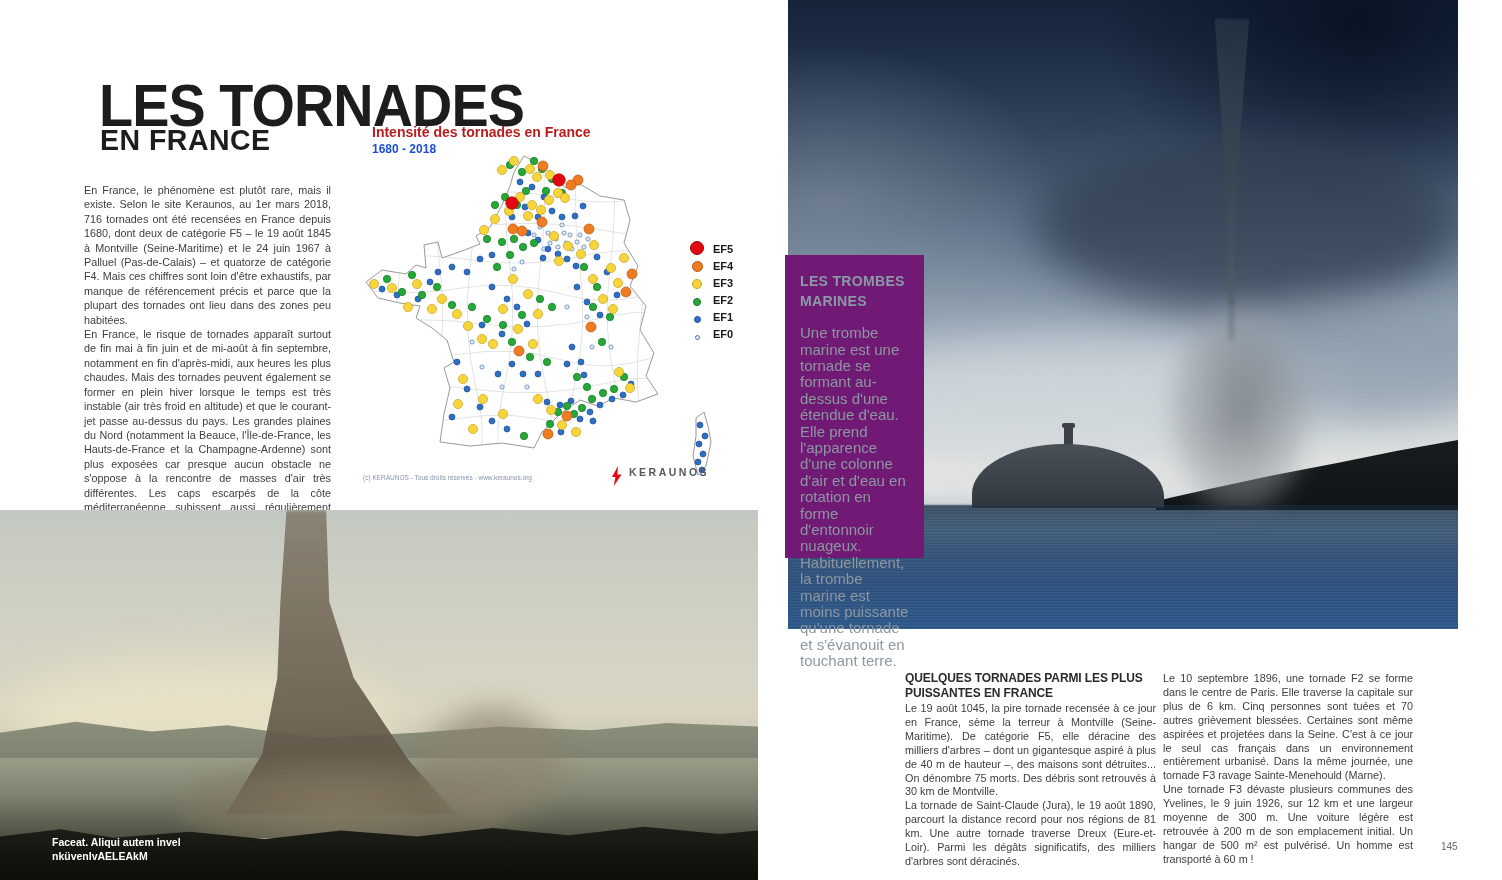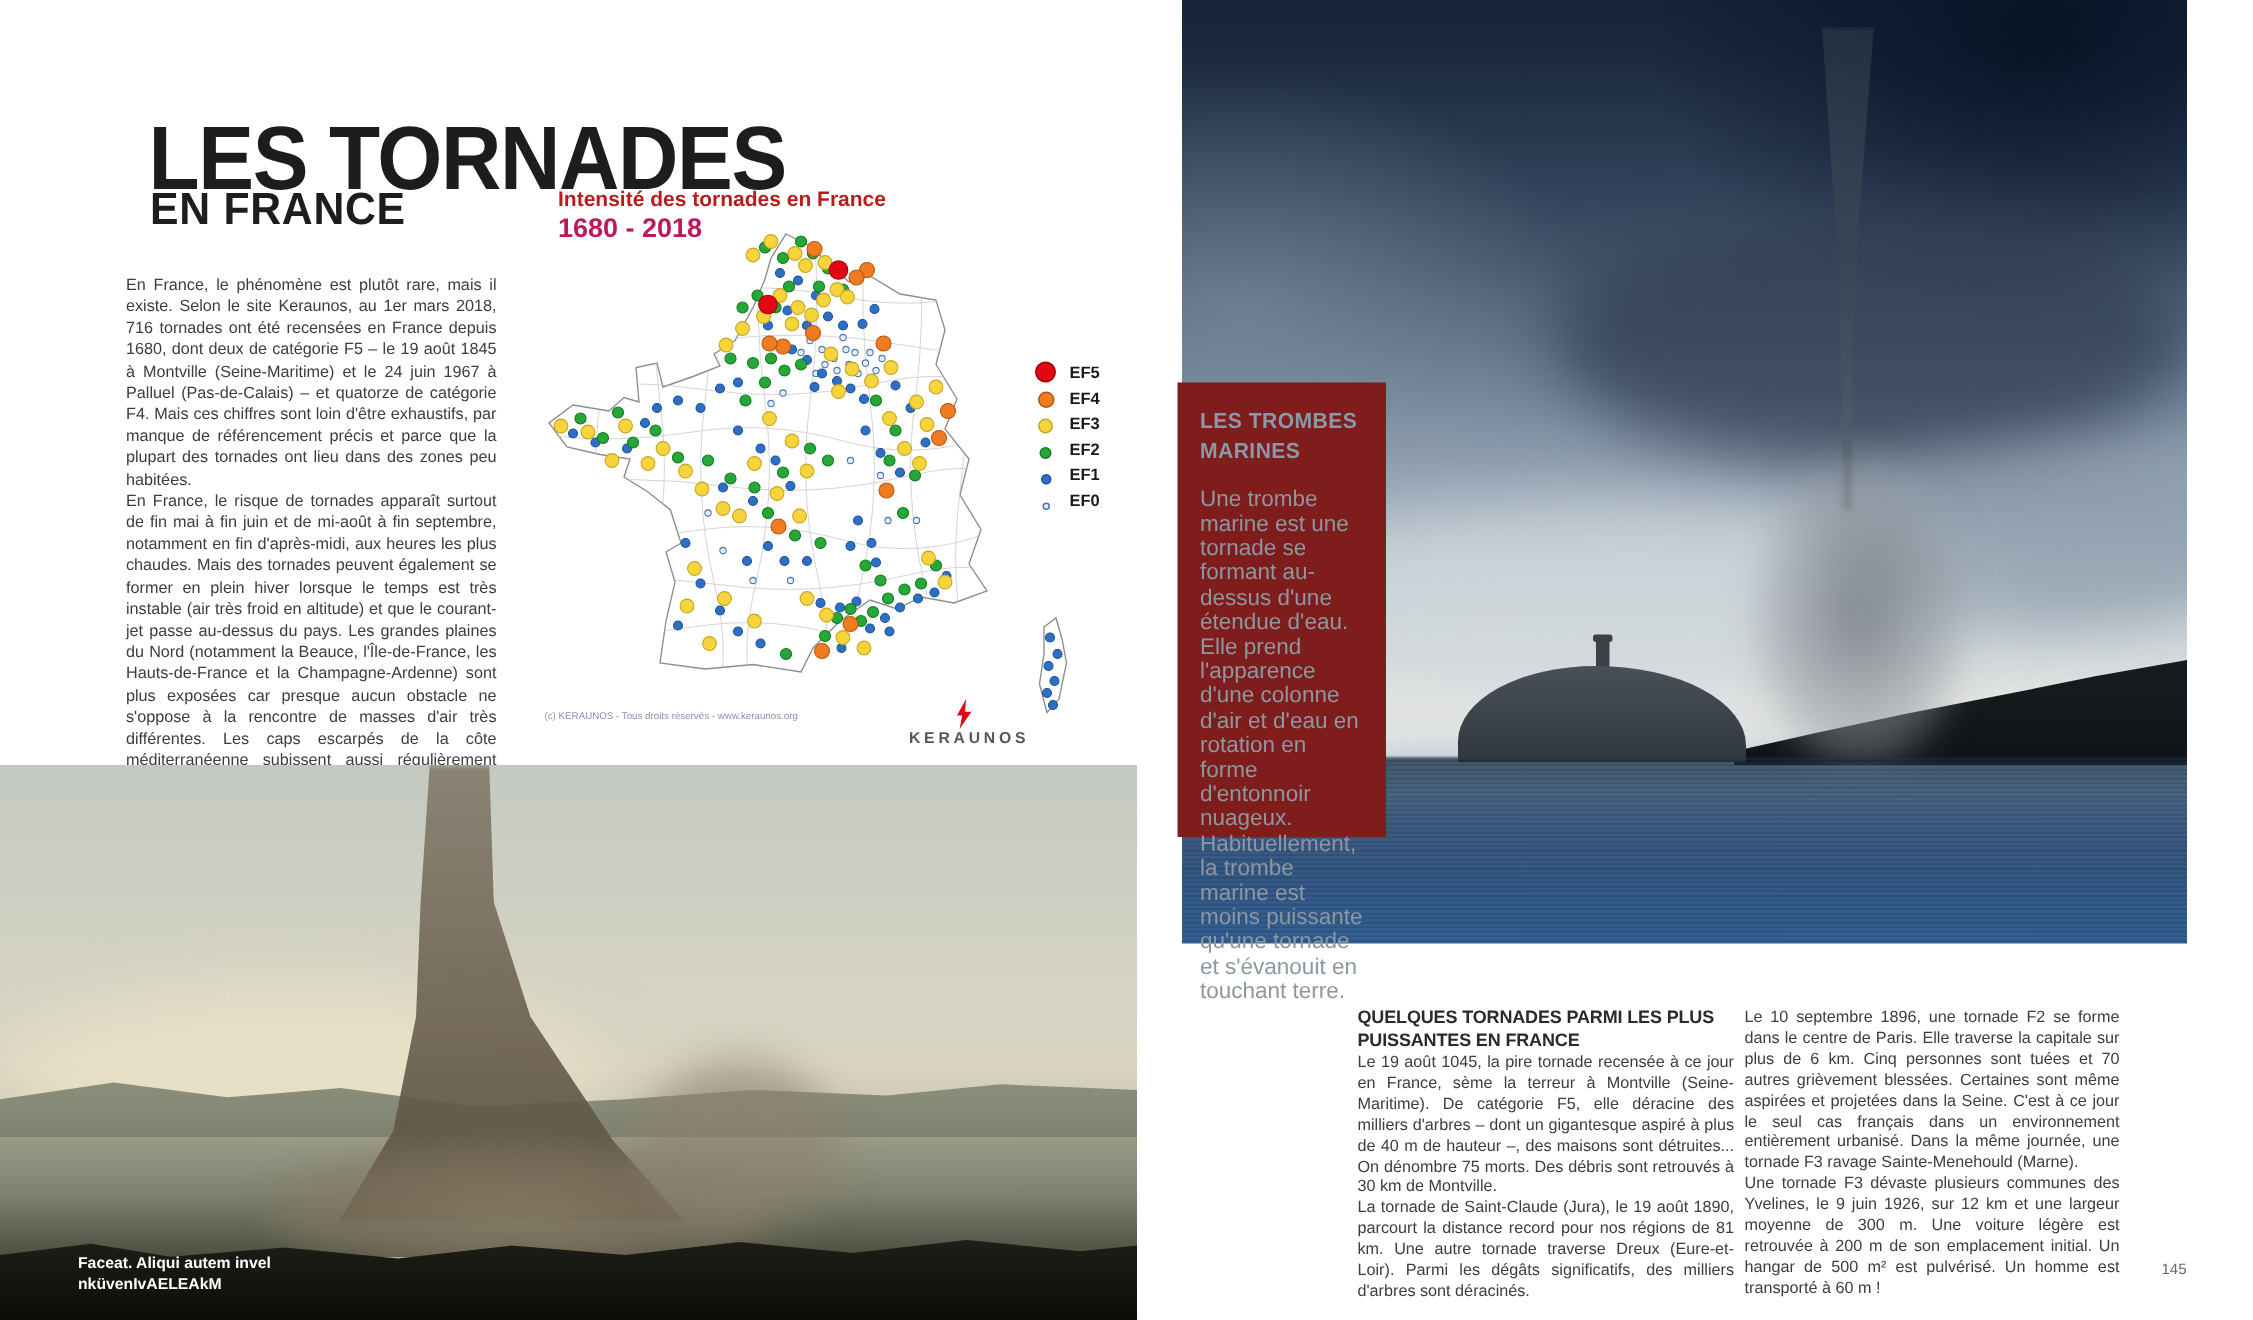--- a/index.html
+++ b/index.html
@@ -13,28 +13,28 @@
   .subhead{left:100px;top:100px;font-size:30px;font-weight:bold;color:#1d1d1d;
            letter-spacing:.5px;transform:scaleX(.95);transform-origin:left top;line-height:1;}
   .intro{left:84px;top:183px;width:247px;font-size:10.8px;line-height:14.4px;
          text-align:justify;color:#3d3d3d;}
   .intro p{margin:0;}
   .ref-link{color:#e04038;}
 
   
   .map-block{left:360px;top:118px;width:410px;height:385px;}
   .map-title{position:absolute;left:12px;top:6px;font-size:14px;font-weight:bold;color:#b91c1c;line-height:1.15;}
-  .map-title2{position:absolute;left:12px;top:24px;font-size:18px;font-weight:bold;color:#be185d;}
+  .map-title2{position:absolute;left:12px;top:24px;font-size:12px;font-weight:bold;color:#1d4ed8;}
   .map-svg{position:absolute;left:2px;top:30px;}
   .legend{position:absolute;left:330px;top:120px;}
   .legend-item{display:flex;align-items:flex-end;height:17px;}
   .legend-dot{border-radius:50%;margin-right:9px;box-sizing:border-box;}
   .legend-label{font-size:11px;font-weight:bold;color:#1a1a1a;}
   .map-attrib{position:absolute;left:3px;top:356px;font-size:6.5px;color:#8792ad;}
-  .keraunos{position:absolute;left:240px;top:348px;display:flex;align-items:center;flex-direction:column;}
+  .keraunos{position:absolute;left:252px;top:348px;display:flex;align-items:flex-start;}
   .keraunos-text{font-size:10.5px;font-weight:bold;color:#54575c;letter-spacing:2.5px;margin-left:6px;}
 
   
   .photo-right{left:788px;top:0;width:670px;height:629px;overflow:hidden;
     background:linear-gradient(180deg,#16243a 0%,#1b2a40 6%,#24344a 12%,#31425a 20%,
       #44566c 28%,#5d7086 36%,#7c8da0 44%,#9aa9b8 52%,#b8c2cc 60%,#d2d8da 68%,
       #e2e4e2 74%,#dfe2e2 78%,#cfd5d9 80%,
       #5e7288 80.6%,#44607c 84%,#35547a 88%,#2e5280 93%,#2d5a8c 100%);}
   .pr-darktop{left:0;top:0;width:670px;height:629px;
     background:radial-gradient(ellipse 62% 48% at 85% 4%,rgba(6,16,34,.85),transparent 62%);}
@@ -58,21 +58,21 @@
     border-radius:55% 60% 0 0/90% 95% 0 0;}
   .pr-tower{left:276px;top:426px;width:9px;height:24px;background:#3c4148;}
   .pr-towercap{left:274px;top:423px;width:13px;height:5px;background:#3c4148;border-radius:2px;}
   .pr-mist{left:352px;top:250px;width:200px;height:265px;filter:blur(10px);
     background:radial-gradient(ellipse 50% 55% at 50% 60%,rgba(120,126,132,.85),rgba(150,156,162,.45) 60%,transparent 78%);}
   .pr-seatex{left:0;top:505px;width:670px;height:124px;opacity:.55;
     background:repeating-linear-gradient(180deg,rgba(255,255,255,.07) 0 1px,rgba(8,20,40,.12) 2px 3px);}
   .pr-seashadow{left:0;top:505px;width:670px;height:26px;
     background:linear-gradient(180deg,rgba(20,40,60,.5),transparent);}
 
-  .trombes-box{left:785px;top:255px;width:139px;height:303px;background:#7f1d1d;
+  .trombes-box{left:785px;top:255px;width:139px;height:303px;background:#701a75;
                box-sizing:border-box;padding:17px 14px 0 15px;}
   .trombes-title{font-size:14.5px;font-weight:bold;color:#8a98a8;line-height:1.35;
                  letter-spacing:.3px;transform:scaleX(.97);transform-origin:left top;}
   .trombes-body{margin-top:14px;font-size:15px;line-height:16.4px;color:#8d97a1;}
 
   
   .photo-left{left:0;top:510px;width:758px;height:370px;overflow:hidden;
     background:linear-gradient(180deg,#c3c9c2 0%,#cacdc2 15%,#d1d1c3 30%,#d6d4c4 45%,#d9d5c2 54%,#cfccb8 60%);}
   .pl-glow{left:0;top:150px;width:400px;height:130px;border-radius:50%;
     background:rgba(235,227,200,.8);filter:blur(24px);}

